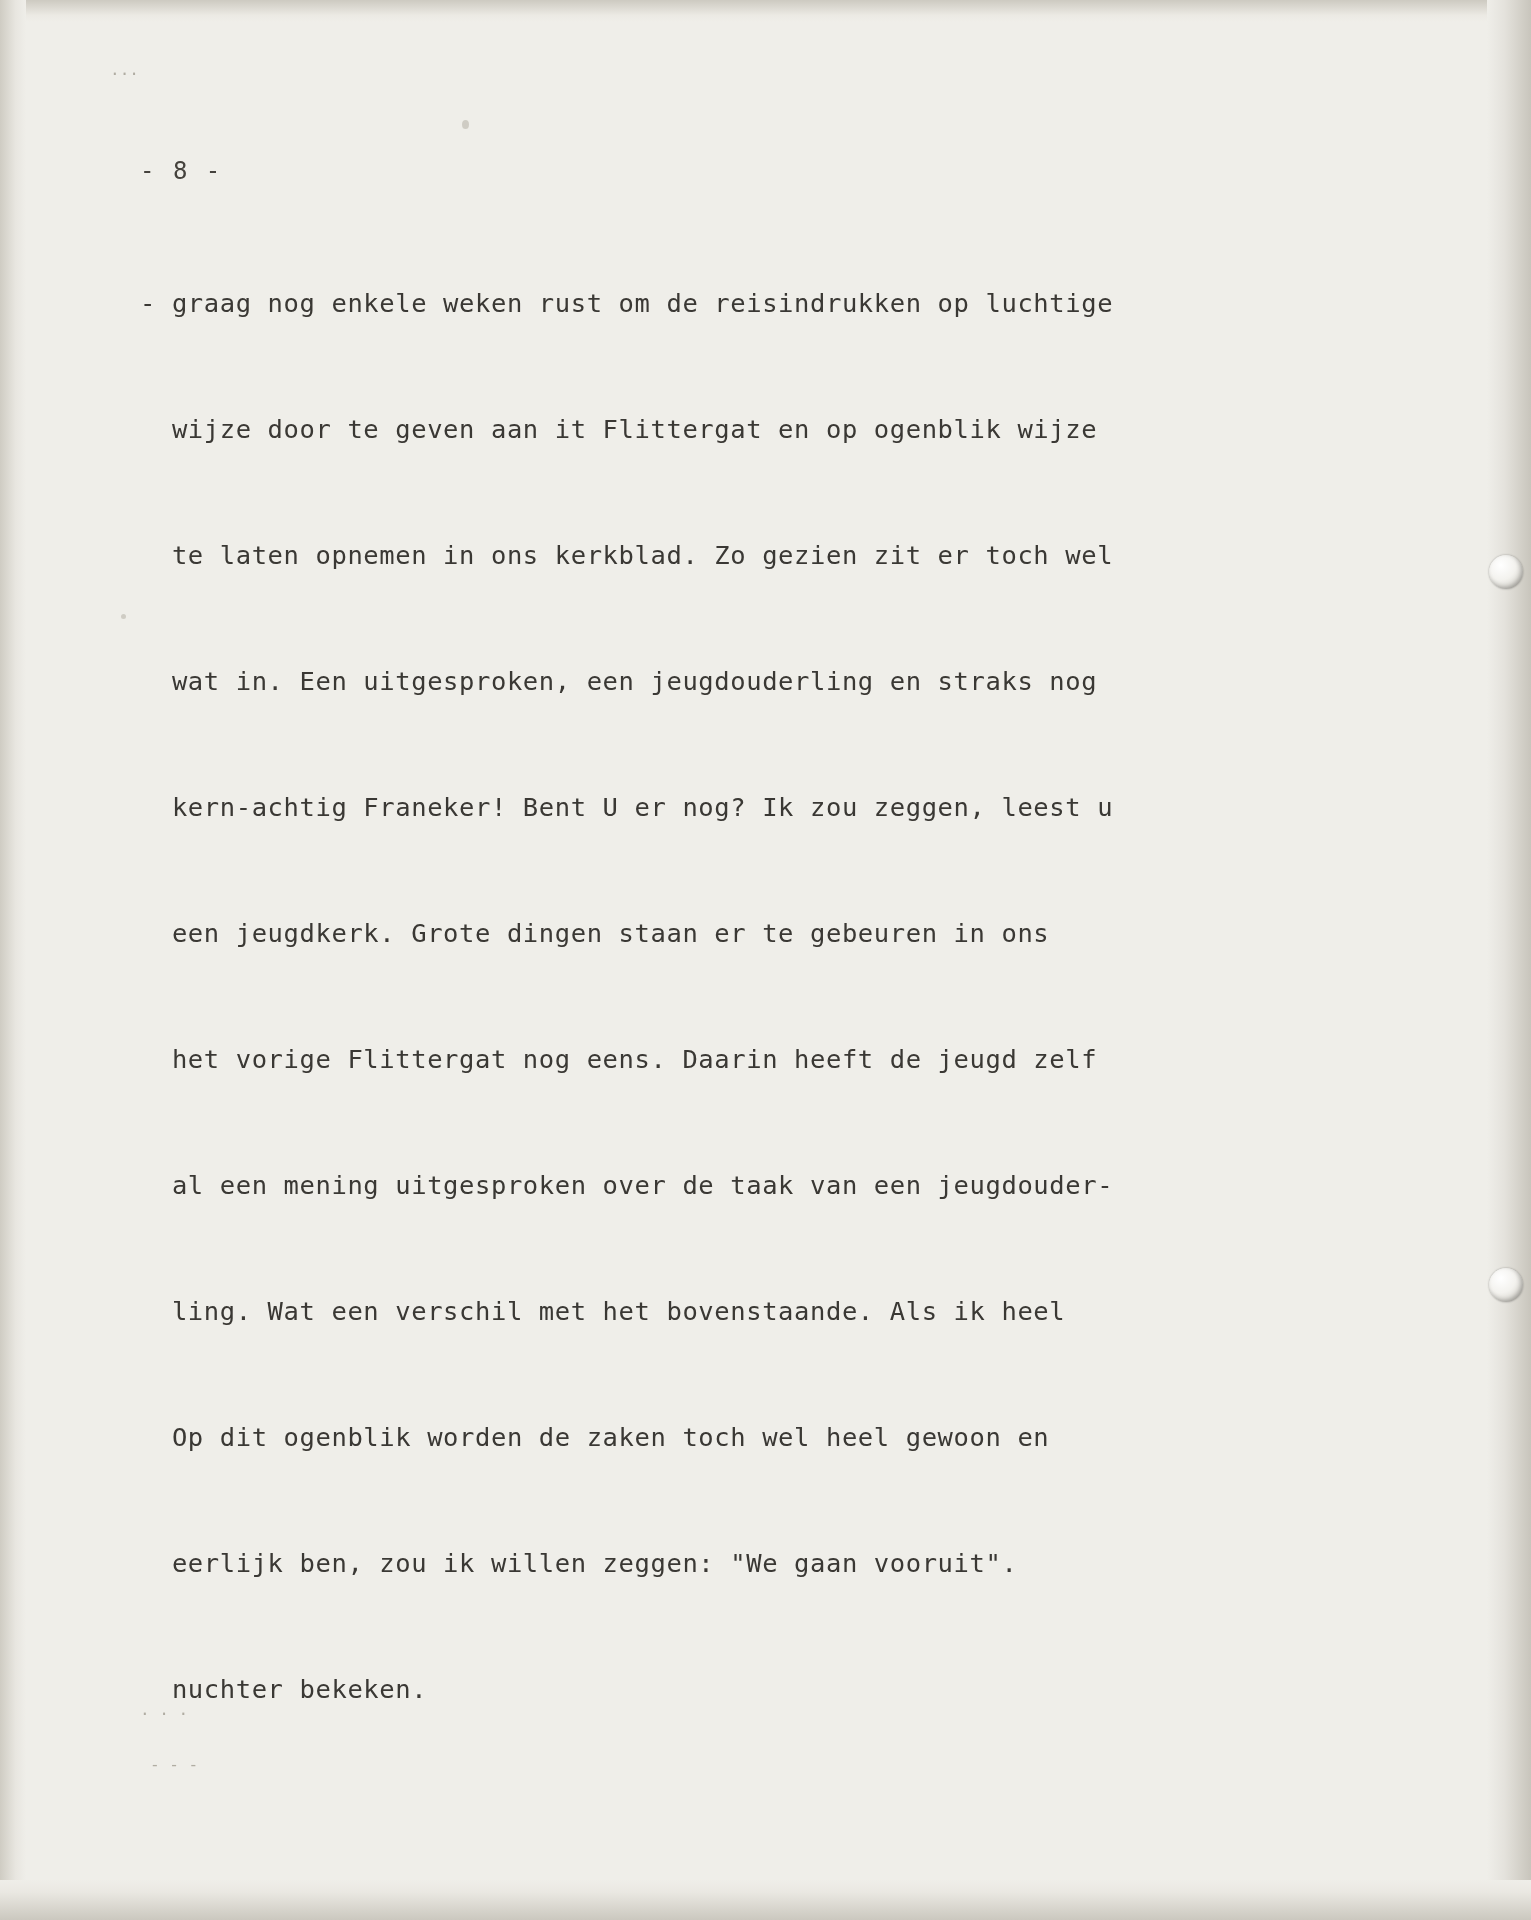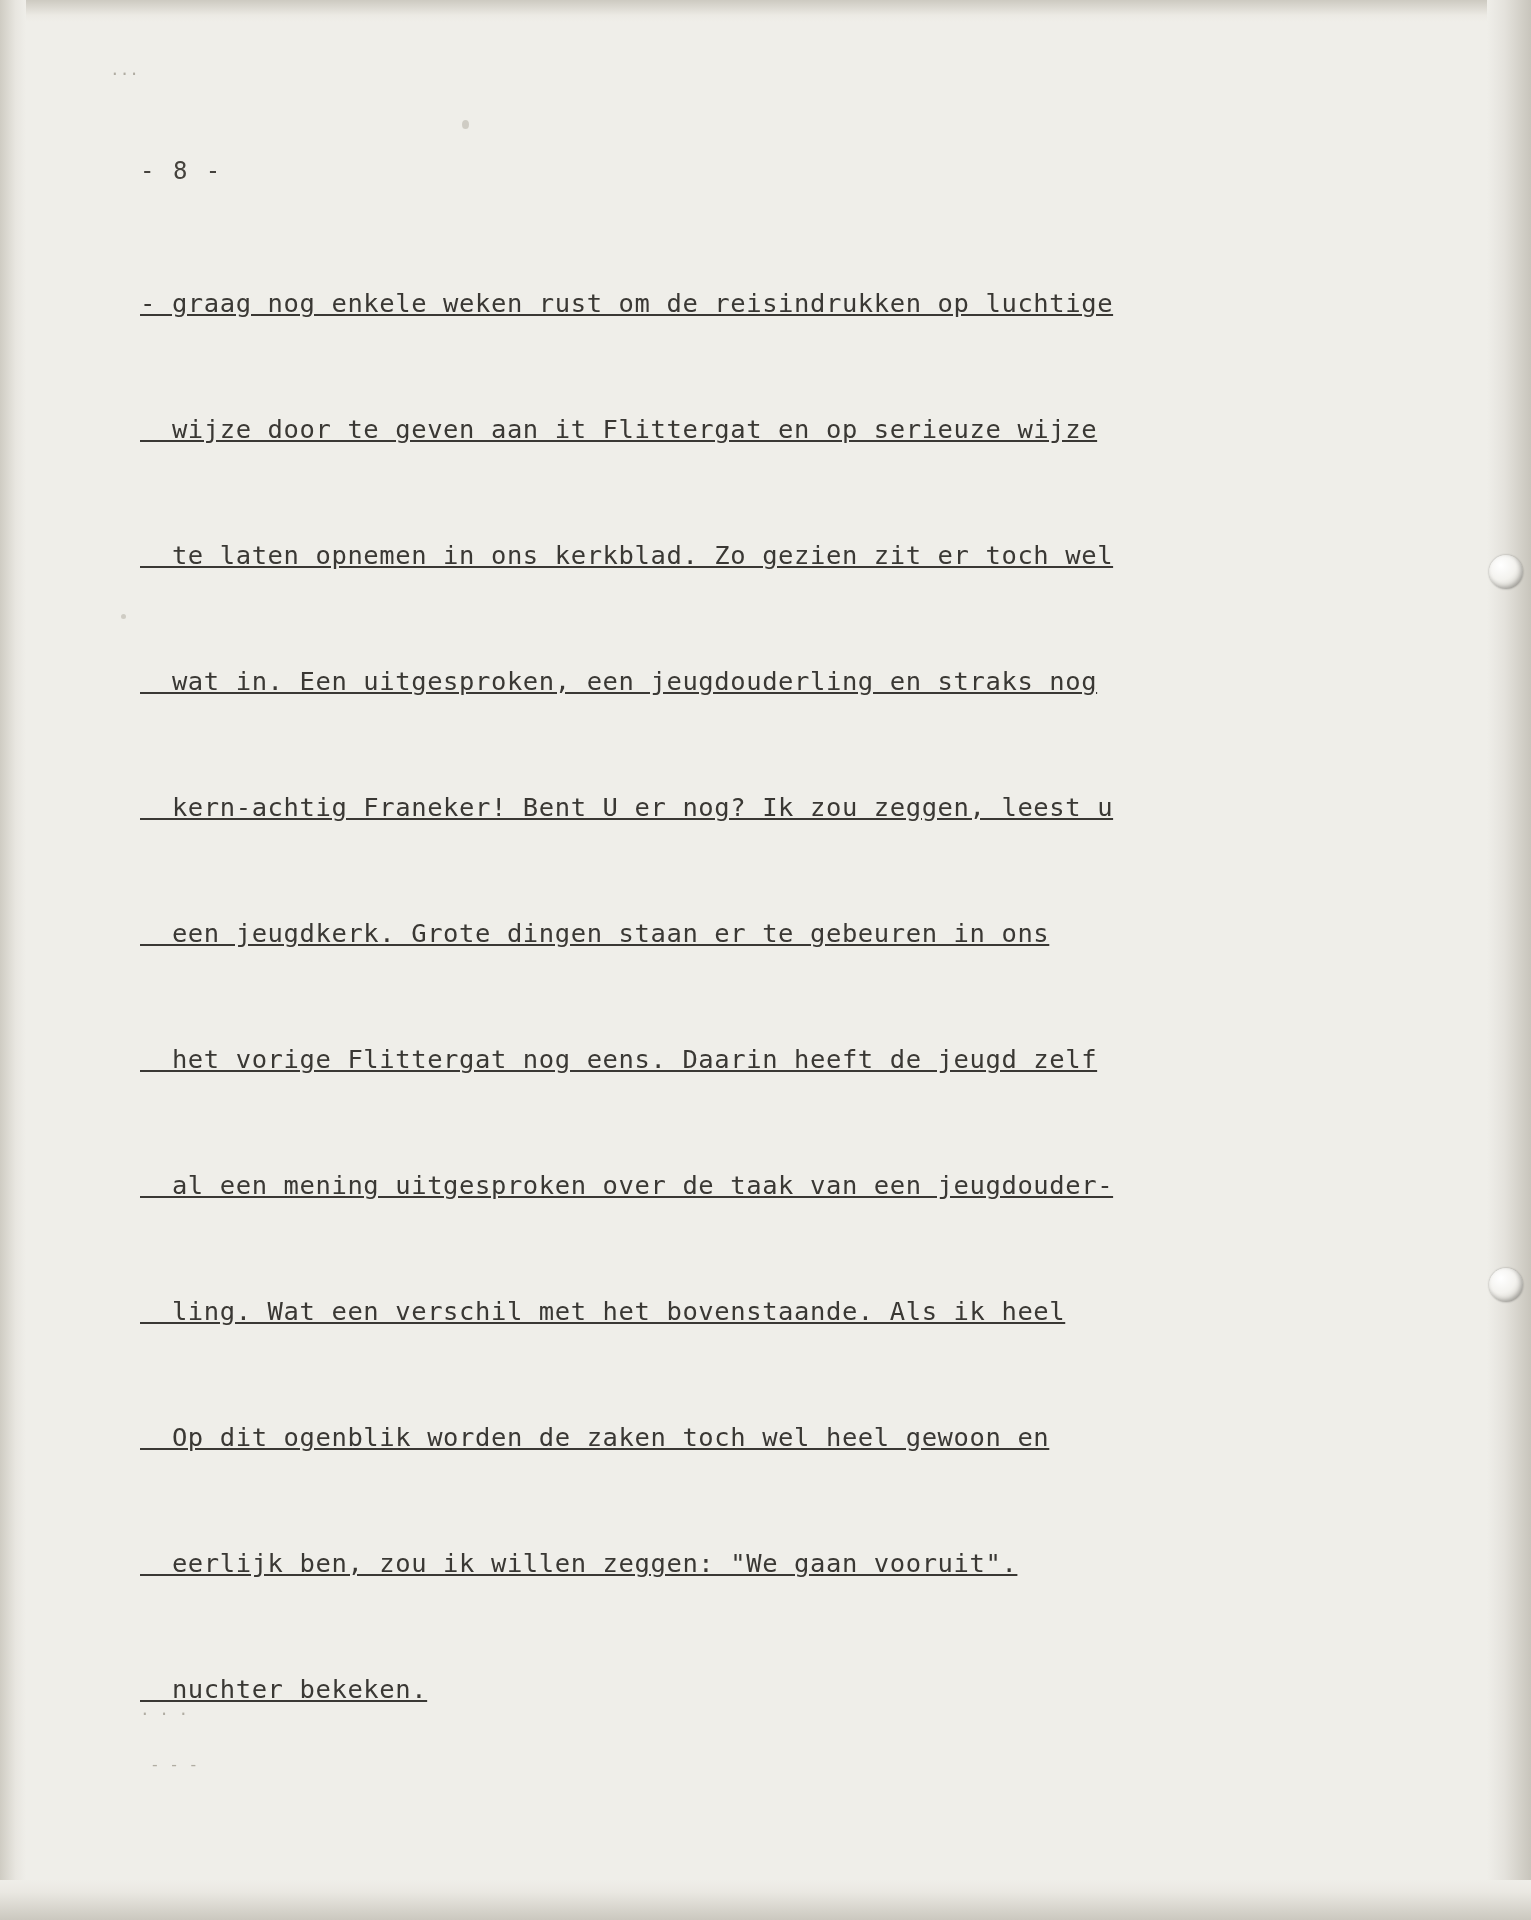--- a/index.html
+++ b/index.html
@@ -85,21 +85,20 @@
     margin: 0 0 6px 0;
   }
 
   .body-block {
     margin: 0;
   }
 
   .body-block .line {
     display: block;
     white-space: pre;
-    text-decoration: underline;
   }
 
   .faint {
     position: absolute;
     font-family: "DejaVu Sans Mono", monospace;
     color: #b0aca2;
     font-size: 16px;
     pointer-events: none;
   }
 </style>
@@ -121,21 +120,21 @@
   <div class="speck" style="left:121px; top:614px; width:5px; height:5px;"></div>
   <span class="faint" style="left:140px; top:1700px;">. . .</span>
   <span class="faint" style="left:150px; top:1755px;">- - -</span>
 
   <div class="content">
 
     <div class="pagenum typed">- 8 -</div>
 
     <div class="typed body-block">
       <span class="line">- graag nog enkele weken rust om de reisindrukken op luchtige</span>
-      <span class="line">  wijze door te geven aan it Flittergat en op serieuze wijze</span>
+      <span class="line">  wijze door te geven aan it Flittergat en op ogenblik wijze</span>
       <span class="line">  te laten opnemen in ons kerkblad. Zo gezien zit er toch wel</span>
       <span class="line">  wat in. Een uitgesproken, een jeugdouderling en straks nog</span>
       <span class="line">  kern-achtig Franeker! Bent U er nog? Ik zou zeggen, leest u</span>
       <span class="line">  een jeugdkerk. Grote dingen staan er te gebeuren in ons</span>
       <span class="line">  het vorige Flittergat nog eens. Daarin heeft de jeugd zelf</span>
       <span class="line">  al een mening uitgesproken over de taak van een jeugdouder-</span>
       <span class="line">  ling. Wat een verschil met het bovenstaande. Als ik heel</span>
       <span class="line">  Op dit ogenblik worden de zaken toch wel heel gewoon en</span>
       <span class="line">  eerlijk ben, zou ik willen zeggen: "We gaan vooruit".</span>
       <span class="line">  nuchter bekeken.</span>

